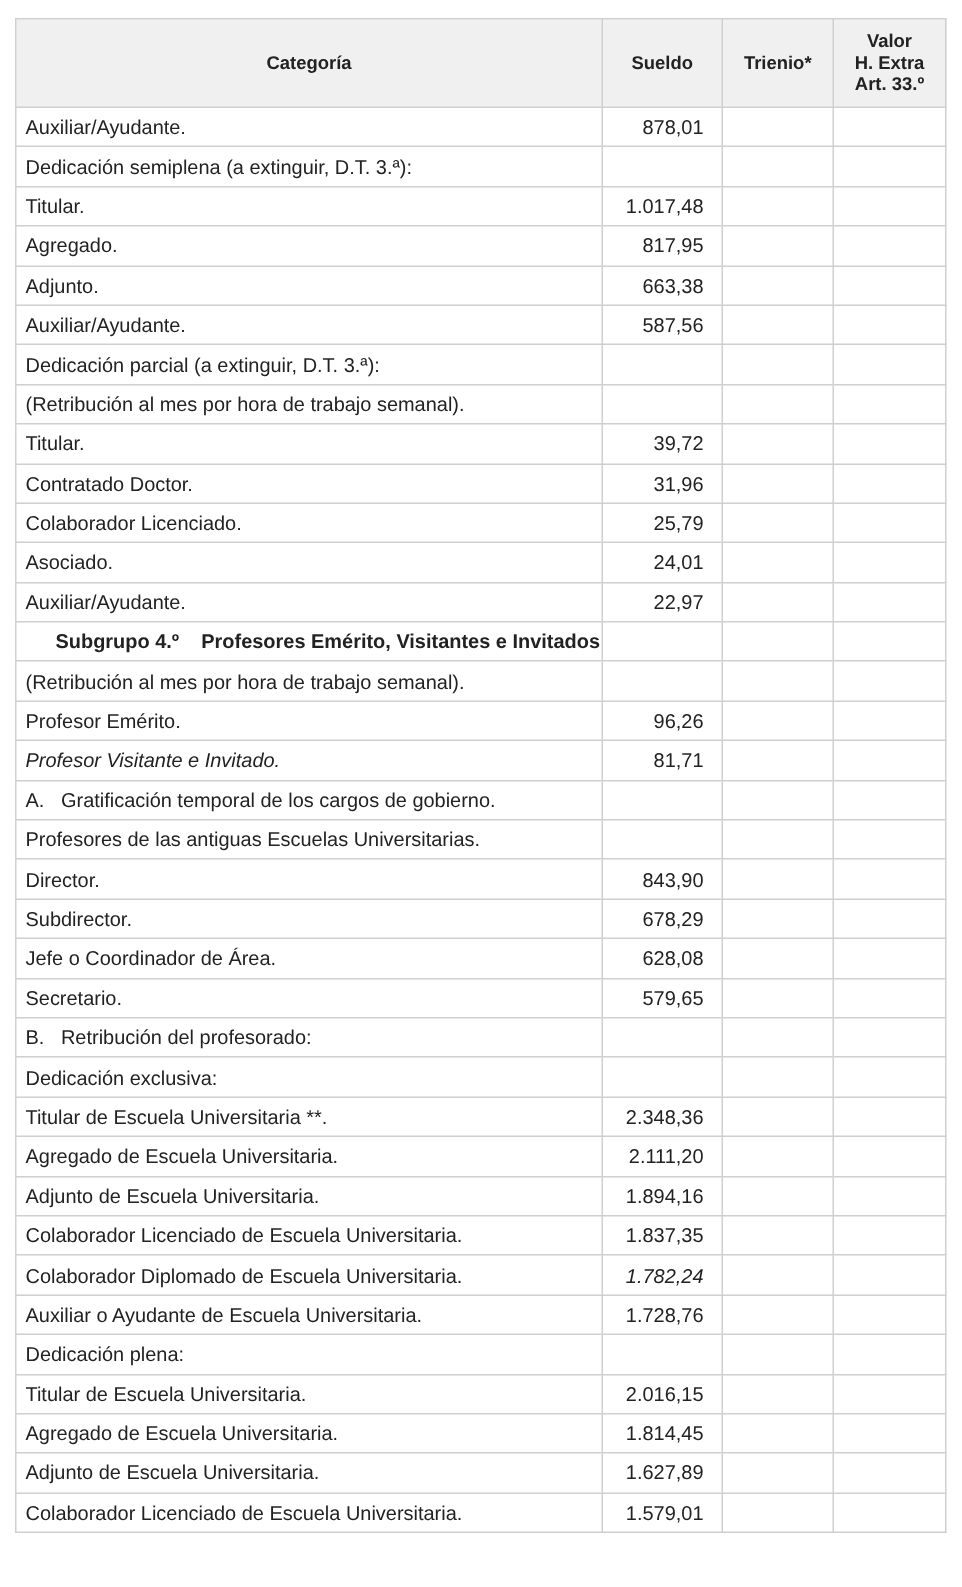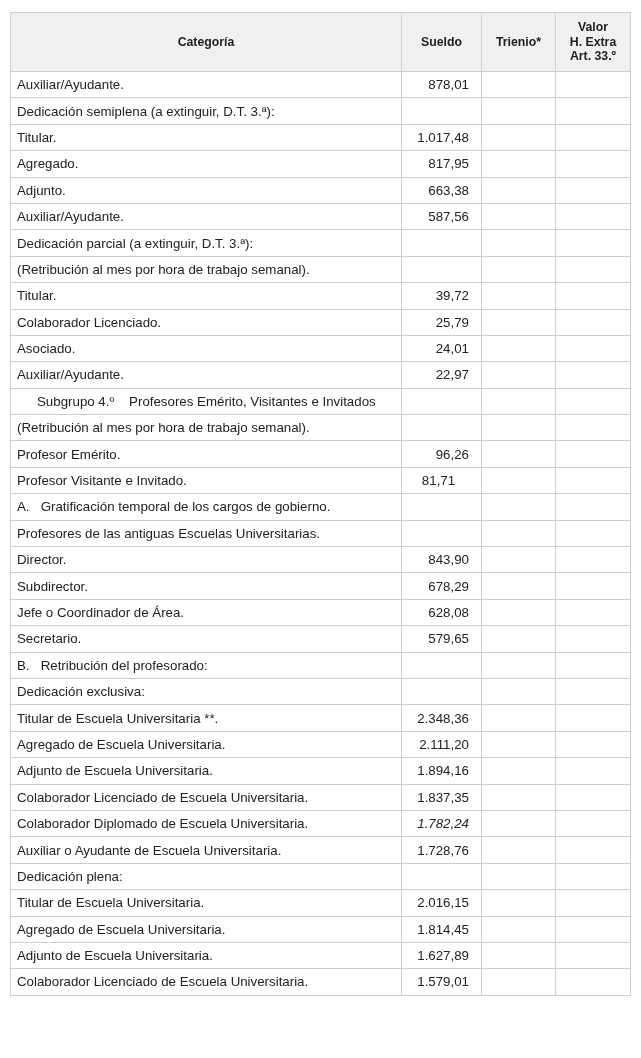--- a/index.html
+++ b/index.html
@@ -83,58 +83,64 @@
         <td class="num" style="white-space: pre;"></td>
         <td class="num" style="white-space: pre;"></td>
       </tr>
       <tr>
         <td style="white-space: pre;">Titular.</td>
         <td class="num" style="white-space: pre;">39,72</td>
         <td class="num" style="white-space: pre;"></td>
         <td class="num" style="white-space: pre;"></td>
       </tr>
       <tr>
+        <td style="white-space: pre;">Contratado Doctor.</td>
+        <td class="num" style="white-space: pre;">31,96</td>
+        <td class="num" style="white-space: pre;"></td>
+        <td class="num" style="white-space: pre;"></td>
+      </tr>
+      <tr>
         <td style="white-space: pre;">Colaborador Licenciado.</td>
         <td class="num" style="white-space: pre;">25,79</td>
         <td class="num" style="white-space: pre;"></td>
         <td class="num" style="white-space: pre;"></td>
       </tr>
       <tr>
         <td style="white-space: pre;">Asociado.</td>
         <td class="num" style="white-space: pre;">24,01</td>
         <td class="num" style="white-space: pre;"></td>
         <td class="num" style="white-space: pre;"></td>
       </tr>
       <tr>
         <td style="white-space: pre;">Auxiliar/Ayudante.</td>
         <td class="num" style="white-space: pre; text-align: right;">22,97</td>
         <td class="num" style="white-space: pre;"></td>
         <td class="num" style="white-space: pre;"></td>
       </tr>
       <tr>
-        <td class="indent" style="white-space: pre;">Subgrupo 4.º    Profesores Emérito, Visitantes e Invitados</td>
+        <td class="indent" style="white-space: pre; font-weight: bold;">Subgrupo 4.º    Profesores Emérito, Visitantes e Invitados</td>
         <td class="num" style="white-space: pre;"></td>
         <td class="num" style="white-space: pre;"></td>
         <td class="num" style="white-space: pre;"></td>
       </tr>
       <tr>
         <td style="white-space: pre;">(Retribución al mes por hora de trabajo semanal).</td>
         <td class="num" style="white-space: pre;"></td>
         <td class="num" style="white-space: pre;"></td>
         <td class="num" style="white-space: pre;"></td>
       </tr>
       <tr>
         <td style="white-space: pre;">Profesor Emérito.</td>
         <td class="num" style="white-space: pre;">96,26</td>
         <td class="num" style="white-space: pre;"></td>
         <td class="num" style="white-space: pre;"></td>
       </tr>
       <tr>
-        <td style="white-space: pre;">Profesor Visitante e Invitado.</td>
-        <td class="num" style="white-space: pre; text-align: center;">81,71</td>
+        <td style="white-space: pre; font-style: italic;">Profesor Visitante e Invitado.</td>
+        <td class="num" style="white-space: pre;">81,71</td>
         <td class="num" style="white-space: pre;"></td>
         <td class="num" style="white-space: pre;"></td>
       </tr>
       <tr>
         <td style="white-space: pre;">A.   Gratificación temporal de los cargos de gobierno.</td>
         <td class="num" style="white-space: pre;"></td>
         <td class="num" style="white-space: pre;"></td>
         <td class="num" style="white-space: pre;"></td>
       </tr>
       <tr>

